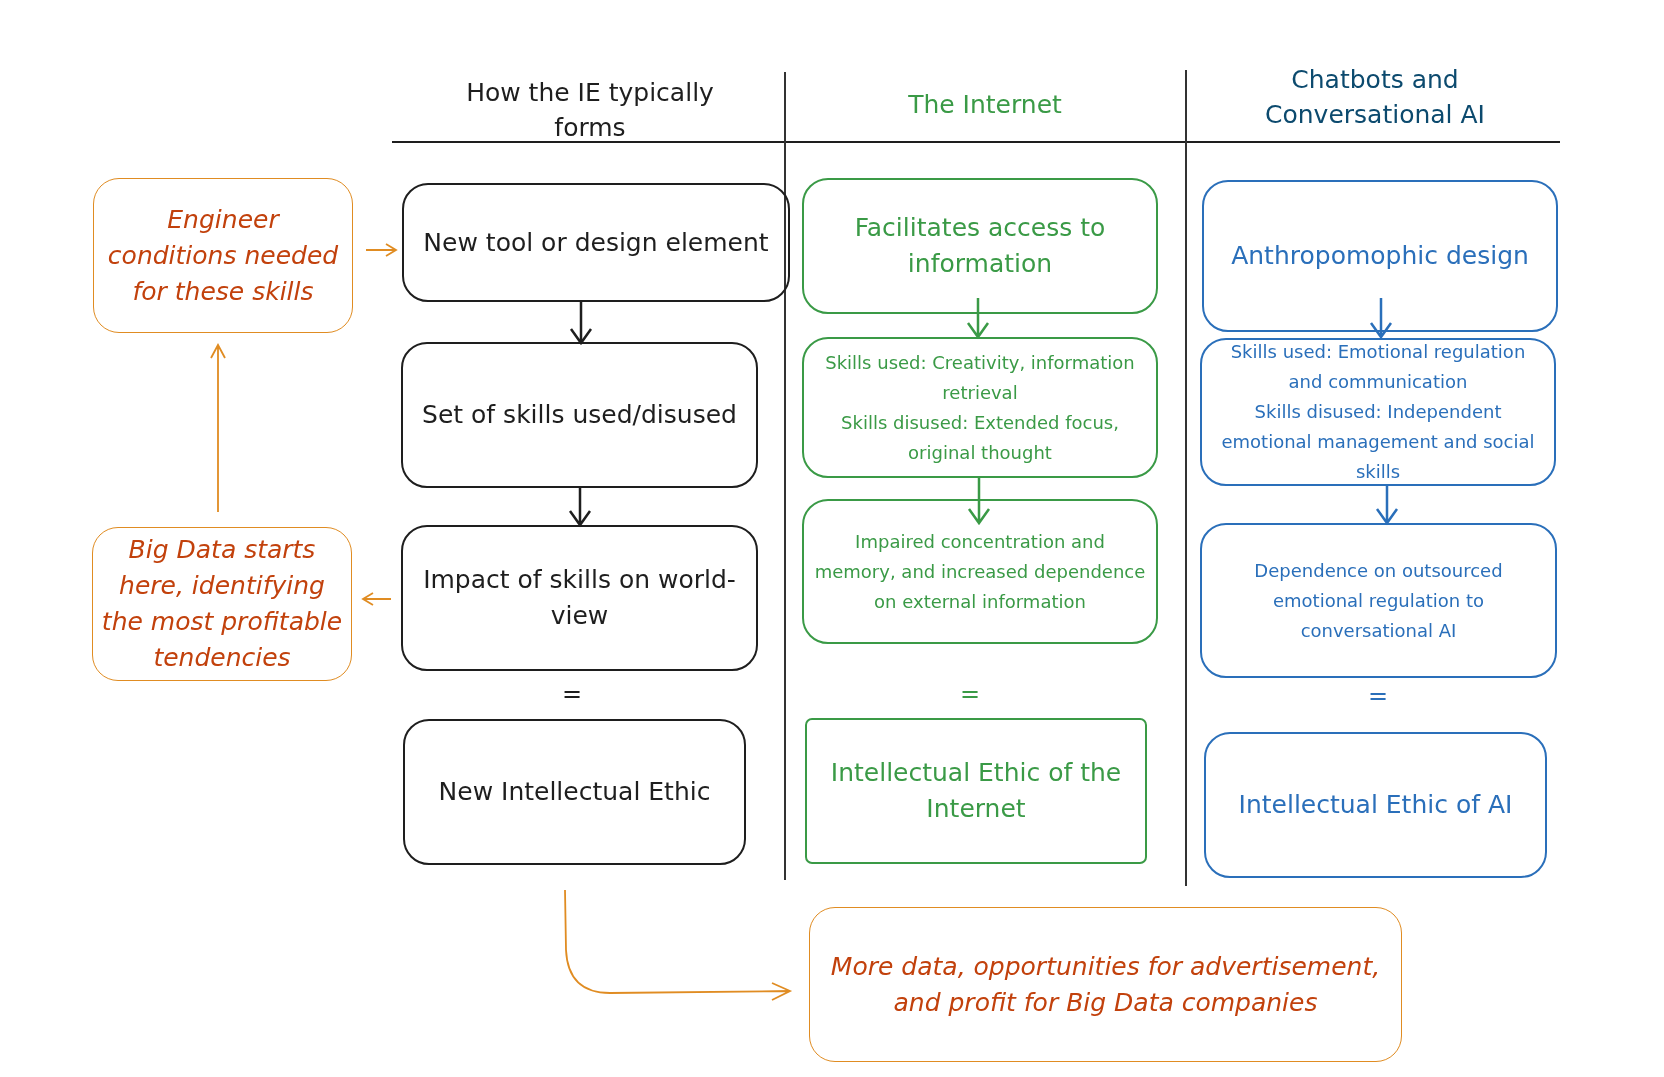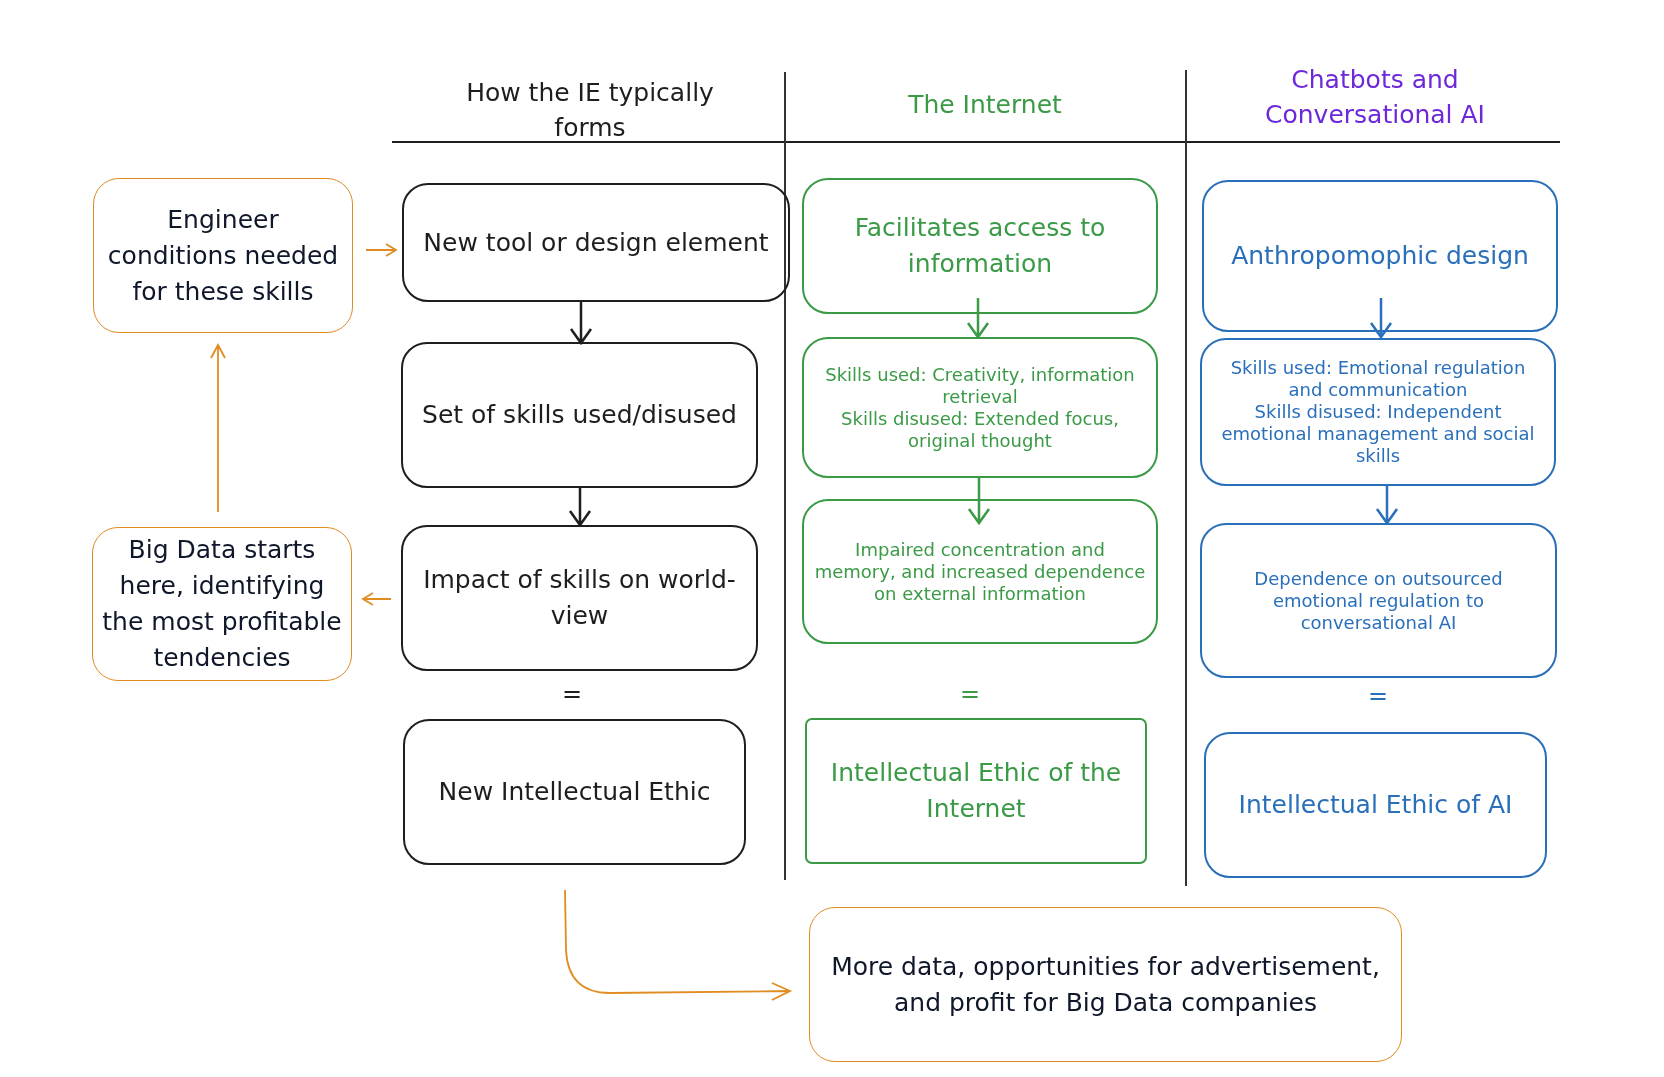--- a/index.html
+++ b/index.html
@@ -5,23 +5,23 @@
   html, body { margin: 0; padding: 0; background: #ffffff; }
   body { width: 1664px; height: 1077px; position: relative; overflow: hidden;
          font-family: "DejaVu Sans", sans-serif; }
   .hdr { position: absolute; text-align: center; font-size: 25px; line-height: 35px; }
   .box { position: absolute; box-sizing: border-box; border: 2.5px solid #222;
          border-radius: 26px; display: flex; align-items: center; justify-content: center;
          text-align: center; padding: 6px 10px; }
   .black { border-color: #1e1e1e; color: #1e1e1e; }
   .green { border-color: #3a9a46; color: #3a9a46; }
   .blue { border-color: #2a6fba; color: #2a6fba; }
-  .orange { border-color: #e08c22; color: #0f172a; border-width: 1.6px; }
+  .orange { border-color: #e08c22; color: #c2410c; border-width: 1.6px; font-style: italic; }
   .big { font-size: 25px; line-height: 36px; }
-  .sm { font-size: 18px; line-height: 22px; }
+  .sm { font-size: 18px; line-height: 30px; }
   .eq { position: absolute; font-size: 24px; text-align: center; width: 40px; }
   svg.overlay { position: absolute; left: 0; top: 0; }
 </style>
 </head>
 <body>
 
 <svg class="overlay" width="1664" height="1077">
 
   <line x1="392" y1="142" x2="1560" y2="142" stroke="#1e1e1e" stroke-width="2"></line>
 
@@ -46,21 +46,21 @@
   <g stroke="#e08c22" stroke-width="1.8" fill="none">
     <path d="M366 250 L396 250 M386 244 L396 250 L386 256"></path>
     <path d="M391 599 L363 599 M373 593 L363 599 L373 605"></path>
     <path d="M218 512 L218 345 M211 358 L218 345 L225 358"></path>
     <path d="M565 890 L566 950 Q568 993 610 993 L790 991 M772 983 L790 991 L772 1000"></path>
   </g>
 </svg>
 
 <div class="hdr black" style="left:440px; top:64px; width:300px; color:#1e1e1e;margin-top:11px;">How the IE typically forms</div>
 <div class="hdr" style="left:840px; top:87px; width:290px; color:#3a9a46;">The Internet</div>
-<div class="hdr" style="left:1240px; top:62px; width:270px; color:#6d28d9;">Chatbots and Conversational AI</div>
+<div class="hdr" style="left:1240px; top:62px; width:270px; color:#0c4a6e;">Chatbots and Conversational AI</div>
 
 <div class="box black big" style="left:402px; top:183px; width:388px; height:119px;">
   <span>New tool or design element</span>
 </div>
 <div class="box black big" style="left:401px; top:342px; width:357px; height:146px;">
   <span>Set of skills used/disused</span>
 </div>
 <div class="box black big" style="left:401px; top:525px; width:357px; height:146px;">
   <span>Impact of skills on world-view</span>
 </div>

